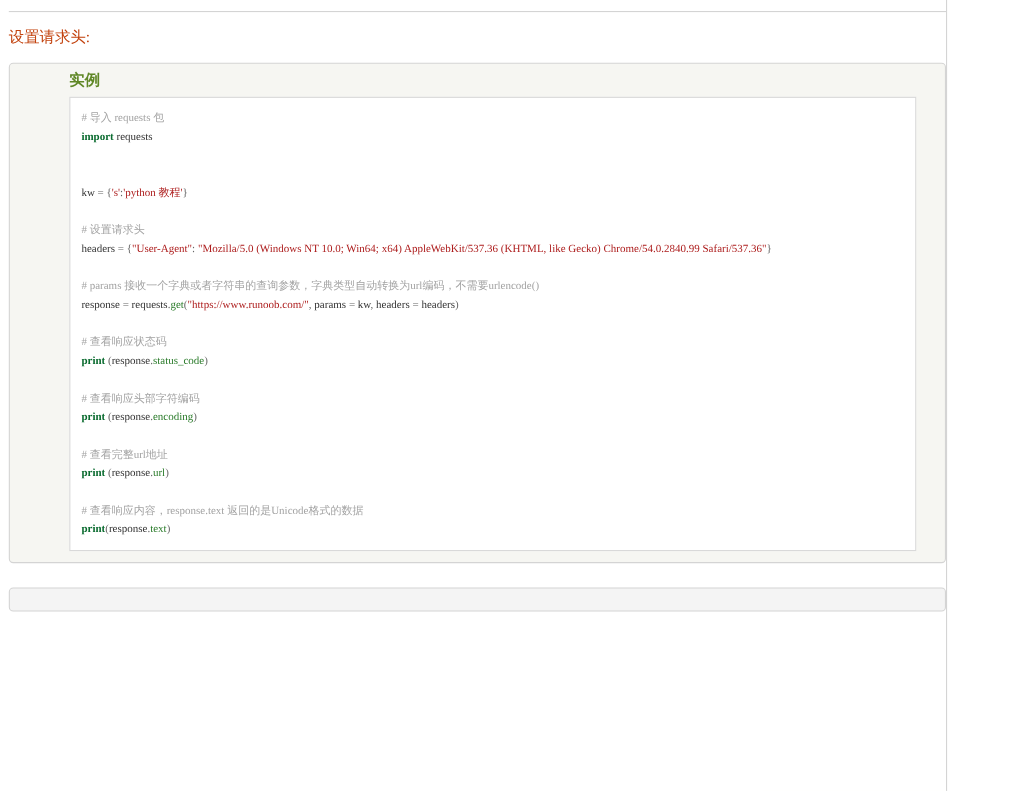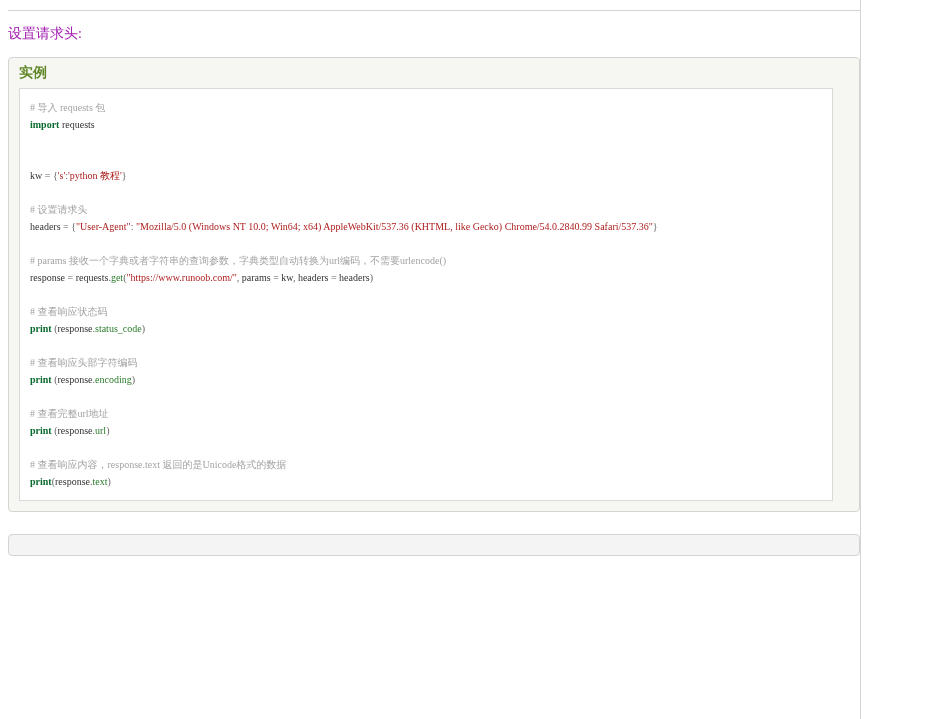--- a/index.html
+++ b/index.html
@@ -24,30 +24,31 @@
     background: #fff;
     min-height: 719px;
   }
   .top-rule {
     border-top: 1px solid #d4d4d4;
     height: 0;
     margin-bottom: 14px;
   }
   .para {
     font-size: 14px;
-    color: #a21caf;
+    color: #c2410c;
     margin: 0 0 14px 0;
     font-family: Liberation Serif, serif;
   }
   .example-box {
     border: 1px solid #d4d4d4;
     border-radius: 4px;
     background: linear-gradient(#f6f6f2, #f6f6f2);
     background-color: #f7f7f0;
     margin-bottom: 22px;
+    padding-left: 44px;
   }
   .example-title {
     color: #5f8726;
     font-weight: bold;
     font-size: 14px;
     padding: 6px 10px 0 10px;
     font-family: "Microsoft YaHei", sans-serif;
   }
   .code-pre {
     margin: 6px 26px 10px 10px;

